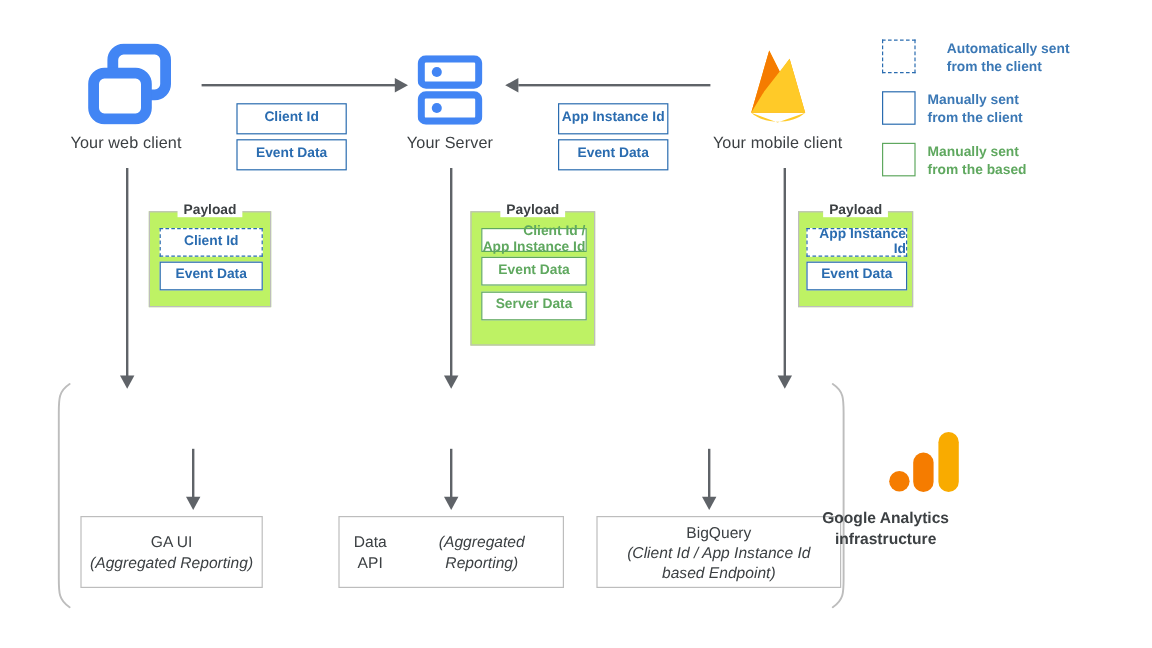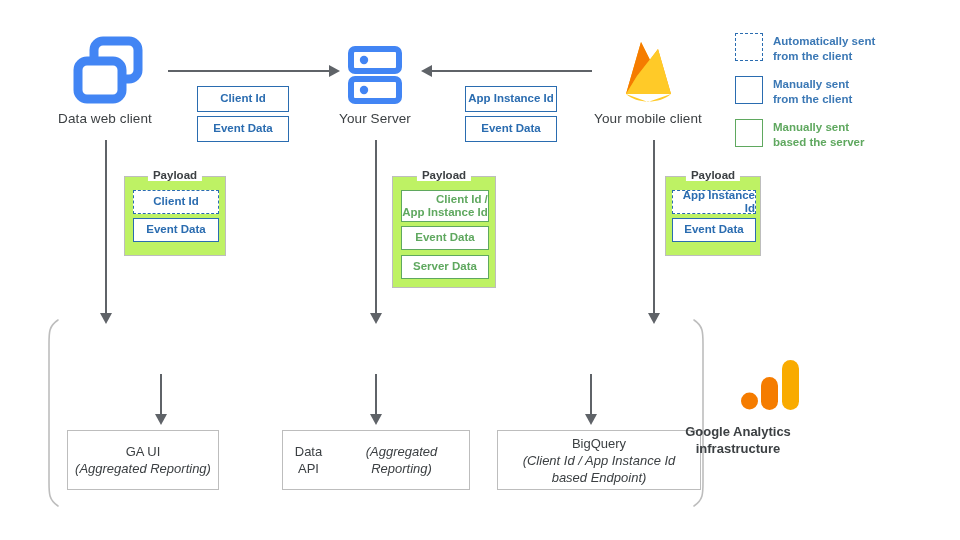--- a/index.html
+++ b/index.html
@@ -141,21 +141,21 @@
 <body>
 
 <div id="canvas">
 
   <div class="abs" style="left:72px; top:36px;">
     <svg width="72" height="68" viewBox="0 0 72 68" aria-hidden="true">
       <rect x="22" y="5" width="44" height="38" rx="9" ry="9" fill="none" stroke="#4285f4" stroke-width="9"></rect>
       <rect x="6" y="25" width="44" height="38" rx="9" ry="9" fill="#ffffff" stroke="#4285f4" stroke-width="9"></rect>
     </svg>
   </div>
-  <div class="abs node-label" style="left:15px; top:111px; width:180px;">Data web client</div>
+  <div class="abs node-label" style="left:15px; top:111px; width:180px;">Your web client</div>
 
   <div class="abs" style="left:348px; top:46px;">
     <svg width="54" height="58" viewBox="0 0 54 58" aria-hidden="true">
       <rect x="3" y="3" width="48" height="22" rx="4" ry="4" fill="none" stroke="#4285f4" stroke-width="6"></rect>
       <circle cx="16" cy="14" r="4.2" fill="#4285f4"></circle>
       <rect x="3" y="33" width="48" height="22" rx="4" ry="4" fill="none" stroke="#4285f4" stroke-width="6"></rect>
       <circle cx="16" cy="44" r="4.2" fill="#4285f4"></circle>
     </svg>
   </div>
   <div class="abs node-label" style="left:285px; top:111px; width:180px;">Your Server</div>
@@ -207,21 +207,21 @@
     <div class="payload-title">Payload</div>
     <div style="padding:13px 8px 8px 8px;">
       <div class="chip chip-blue-dashed" style="width:86px; height:24px;">Client Id</div>
       <div class="chip chip-blue" style="width:86px; height:24px; margin-top:4px;">Event Data</div>
     </div>
   </div>
 
   <div class="abs payload-box" style="left:392px; top:176px; width:104px; height:112px;">
     <div class="payload-title">Payload</div>
     <div style="padding:13px 8px 8px 8px;">
-      <div class="chip chip-green" style="width:88px; height:32px; white-space:pre-line;">Client Id /
+      <div class="chip chip-green" style="width:88px; height:20px; white-space:pre-line;">Client Id /
 App Instance Id</div>
       <div class="chip chip-green" style="width:88px; height:24px; margin-top:4px;">Event Data</div>
       <div class="chip chip-green" style="width:88px; height:24px; margin-top:5px;">Server Data</div>
     </div>
   </div>
 
   <div class="abs payload-box" style="left:665px; top:176px; width:96px; height:80px;">
     <div class="payload-title">Payload</div>
     <div style="padding:13px 6px 8px 6px;">
       <div class="chip chip-blue-dashed" style="width:84px; height:24px;">App Instance Id</div>
@@ -277,39 +277,39 @@
       <circle cx="9.5" cy="41" r="8.5" fill="#f57c00"></circle>
     </svg>
   </div>
   <div class="abs ga-caption" style="left:658px; top:423px; width:160px;">
     <div>Google Analytics</div>
     <div>infrastructure</div>
   </div>
 
   <div class="abs" style="left:735px; top:33px;">
 
-    <div style="display:flex; align-items:flex-start; gap:10px;">
+    <div style="display:flex; align-items:flex-start; gap:26px;">
       <div class="sw sw-dashed-blue"></div>
       <div class="legend-text legend-blue" style="padding-top:1px;">
         <div>Automatically sent</div>
         <div>from the client</div>
       </div>
     </div>
 
     <div style="display:flex; align-items:flex-start; gap:10px; margin-top:13px;">
       <div class="sw sw-solid-blue"></div>
       <div class="legend-text legend-blue" style="padding-top:1px;">
         <div>Manually sent</div>
         <div>from the client</div>
       </div>
     </div>
 
     <div style="display:flex; align-items:flex-start; gap:10px; margin-top:13px;">
       <div class="sw sw-solid-green"></div>
       <div class="legend-text legend-green" style="padding-top:1px;">
         <div>Manually sent</div>
-        <div>based the server</div>
+        <div>from the based</div>
       </div>
     </div>
 
   </div>
 
 </div>
 
 </body></html>

